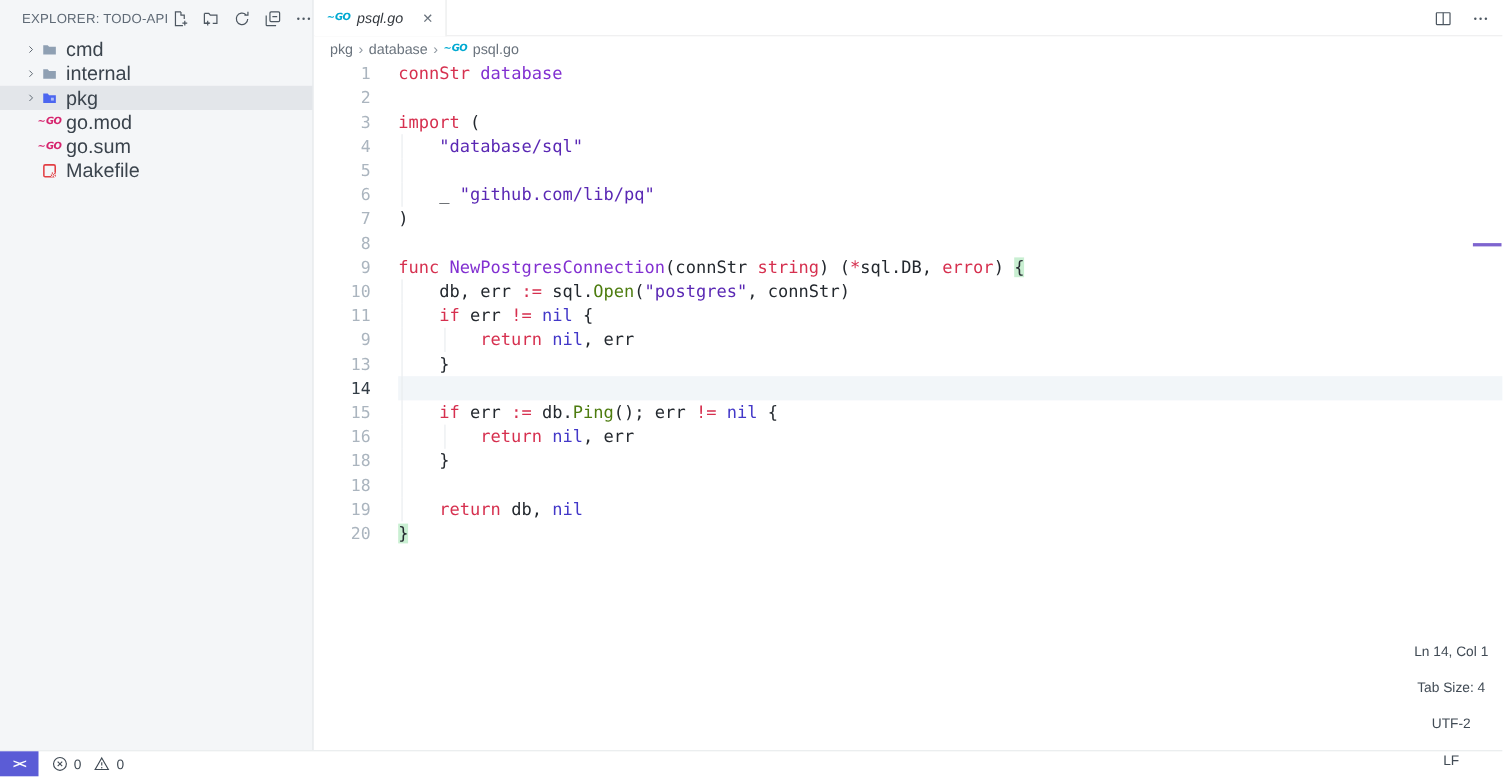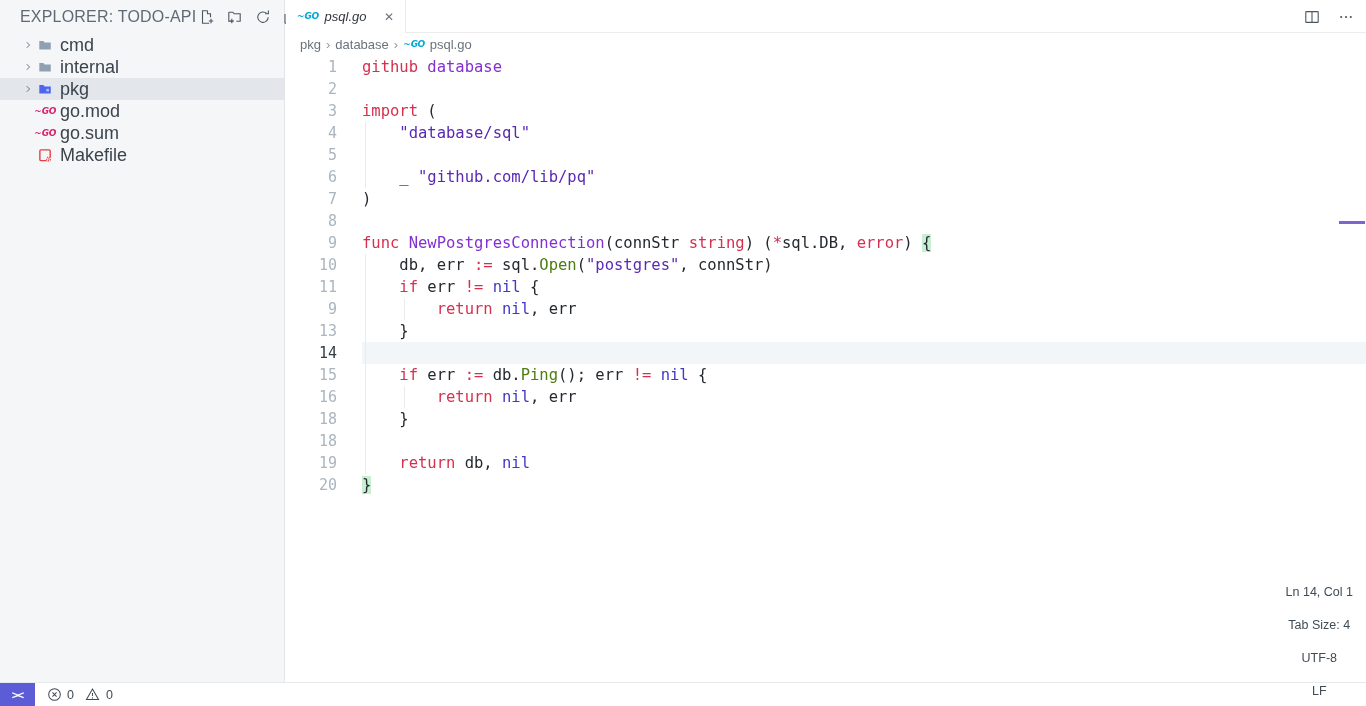--- a/index.html
+++ b/index.html
@@ -12,21 +12,21 @@
 
   
   .sidebar {
     position:absolute; left:0; top:0; width:285px; height:682px;
     background:#f4f6f8; border-right:1px solid #e3e6e9;
   }
   .exp-header {
     height:33px; display:flex; align-items:center; padding:0 10px 0 20px;
   }
   .exp-title {
-    font-size:16px; color:#5f6a76; letter-spacing:0.2px; white-space:nowrap;
+    font-size:12px; color:#5f6a76; letter-spacing:0.2px; white-space:nowrap;
   }
   .hicons { margin-left:auto; display:flex; align-items:center; gap:7px; }
   .hicon { width:21px; height:21px; display:flex; align-items:center; justify-content:center; border-radius:4px; cursor:pointer; }
   .hicon svg { stroke:#4d5761; fill:none; stroke-width:1.1; }
   .hicon svg .fil { fill:#4d5761; stroke:none; }
 
   .tree { margin-top:1px; }
   .trow { height:22px; display:flex; align-items:center; padding-left:20px; cursor:pointer; }
   .trow.selected { background:#e3e6ea; }
   .tchev { width:16px; height:16px; display:flex; align-items:center; justify-content:center; flex:none; }
@@ -258,21 +258,21 @@
       <span class="crumb">
         <span>database</span>
       </span>
       <span class="crumb-sep">›</span>
       <span class="crumb">
         <span class="goicon cyan">GO</span>
         <span>psql.go</span>
       </span>
     </div>
   <div class="code" id="code">
-      <div class="cline"><div class="gut">1</div><div class="lc"><span class="tk tk-k">github</span><span class="tk tk-p"> </span><span class="tk tk-e">database</span></div></div>
+      <div class="cline"><div class="gut">1</div><div class="lc"><span class="tk tk-k">connStr</span><span class="tk tk-p"> </span><span class="tk tk-e">database</span></div></div>
       <div class="cline"><div class="gut">2</div><div class="lc"></div></div>
       <div class="cline"><div class="gut">3</div><div class="lc"><span class="tk tk-k">import</span><span class="tk tk-p"> (</span></div></div>
       <div class="cline"><div class="gut">4</div><div class="lc"><span class="guide" style="left: 3px;"></span><span class="tk tk-p">    </span><span class="tk tk-s">"database/sql"</span></div></div>
       <div class="cline"><div class="gut">5</div><div class="lc"><span class="guide" style="left: 3px;"></span></div></div>
       <div class="cline"><div class="gut">6</div><div class="lc"><span class="guide" style="left: 3px;"></span><span class="tk tk-p">    _ </span><span class="tk tk-s">"github.com/lib/pq"</span></div></div>
       <div class="cline"><div class="gut">7</div><div class="lc"><span class="tk tk-p">)</span></div></div>
       <div class="cline"><div class="gut">8</div><div class="lc"></div></div>
       <div class="cline"><div class="gut">9</div><div class="lc"><span class="tk tk-k">func</span><span class="tk tk-p"> </span><span class="tk tk-e">NewPostgresConnection</span><span class="tk tk-p">(connStr </span><span class="tk tk-k">string</span><span class="tk tk-p">) (</span><span class="tk tk-k">*</span><span class="tk tk-p">sql.DB, </span><span class="tk tk-k">error</span><span class="tk tk-p">) </span><span class="tk tk-g">{</span></div></div>
       <div class="cline"><div class="gut">10</div><div class="lc"><span class="guide" style="left: 3px;"></span><span class="tk tk-p">    db, err </span><span class="tk tk-k">:=</span><span class="tk tk-p"> sql.</span><span class="tk tk-b">Open</span><span class="tk tk-p">(</span><span class="tk tk-s">"postgres"</span><span class="tk tk-p">, connStr)</span></div></div>
       <div class="cline"><div class="gut">11</div><div class="lc"><span class="guide" style="left: 3px;"></span><span class="tk tk-p">    </span><span class="tk tk-k">if</span><span class="tk tk-p"> err </span><span class="tk tk-k">!=</span><span class="tk tk-p"> </span><span class="tk tk-n">nil</span><span class="tk tk-p"> {</span></div></div>
@@ -304,21 +304,21 @@
           <path d="M8 2.2L14.4 13.4H1.6z"></path>
           <path d="M8 6.4v3.2"></path>
           <circle class="fil" cx="8" cy="11.6" r="0.7" fill="#414b55" stroke="none"></circle>
         </svg>
     </span>
     <span class="pcount">0</span>
   </div>
   <div class="sright" id="status-right">
   <span class="sitem">Ln 14, Col 1</span>
       <span class="sitem">Tab Size: 4</span>
-      <span class="sitem">UTF-8</span>
+      <span class="sitem">UTF-2</span>
       <span class="sitem">LF</span>
       <span class="sitem">Go</span>
       <span class="sicon">
         <svg width="15" height="15" viewBox="0 0 16 16">
           <circle cx="6.2" cy="5.6" r="2"></circle>
           <path d="M2.6 12.6c0-2.1 1.6-3.6 3.6-3.6s3.6 1.5 3.6 3.6"></path>
           <path d="M10.2 2.6h3.2v3.2M13.2 2.8L9.8 6.2"></path>
         </svg>
       </span>
       <span class="sicon">

